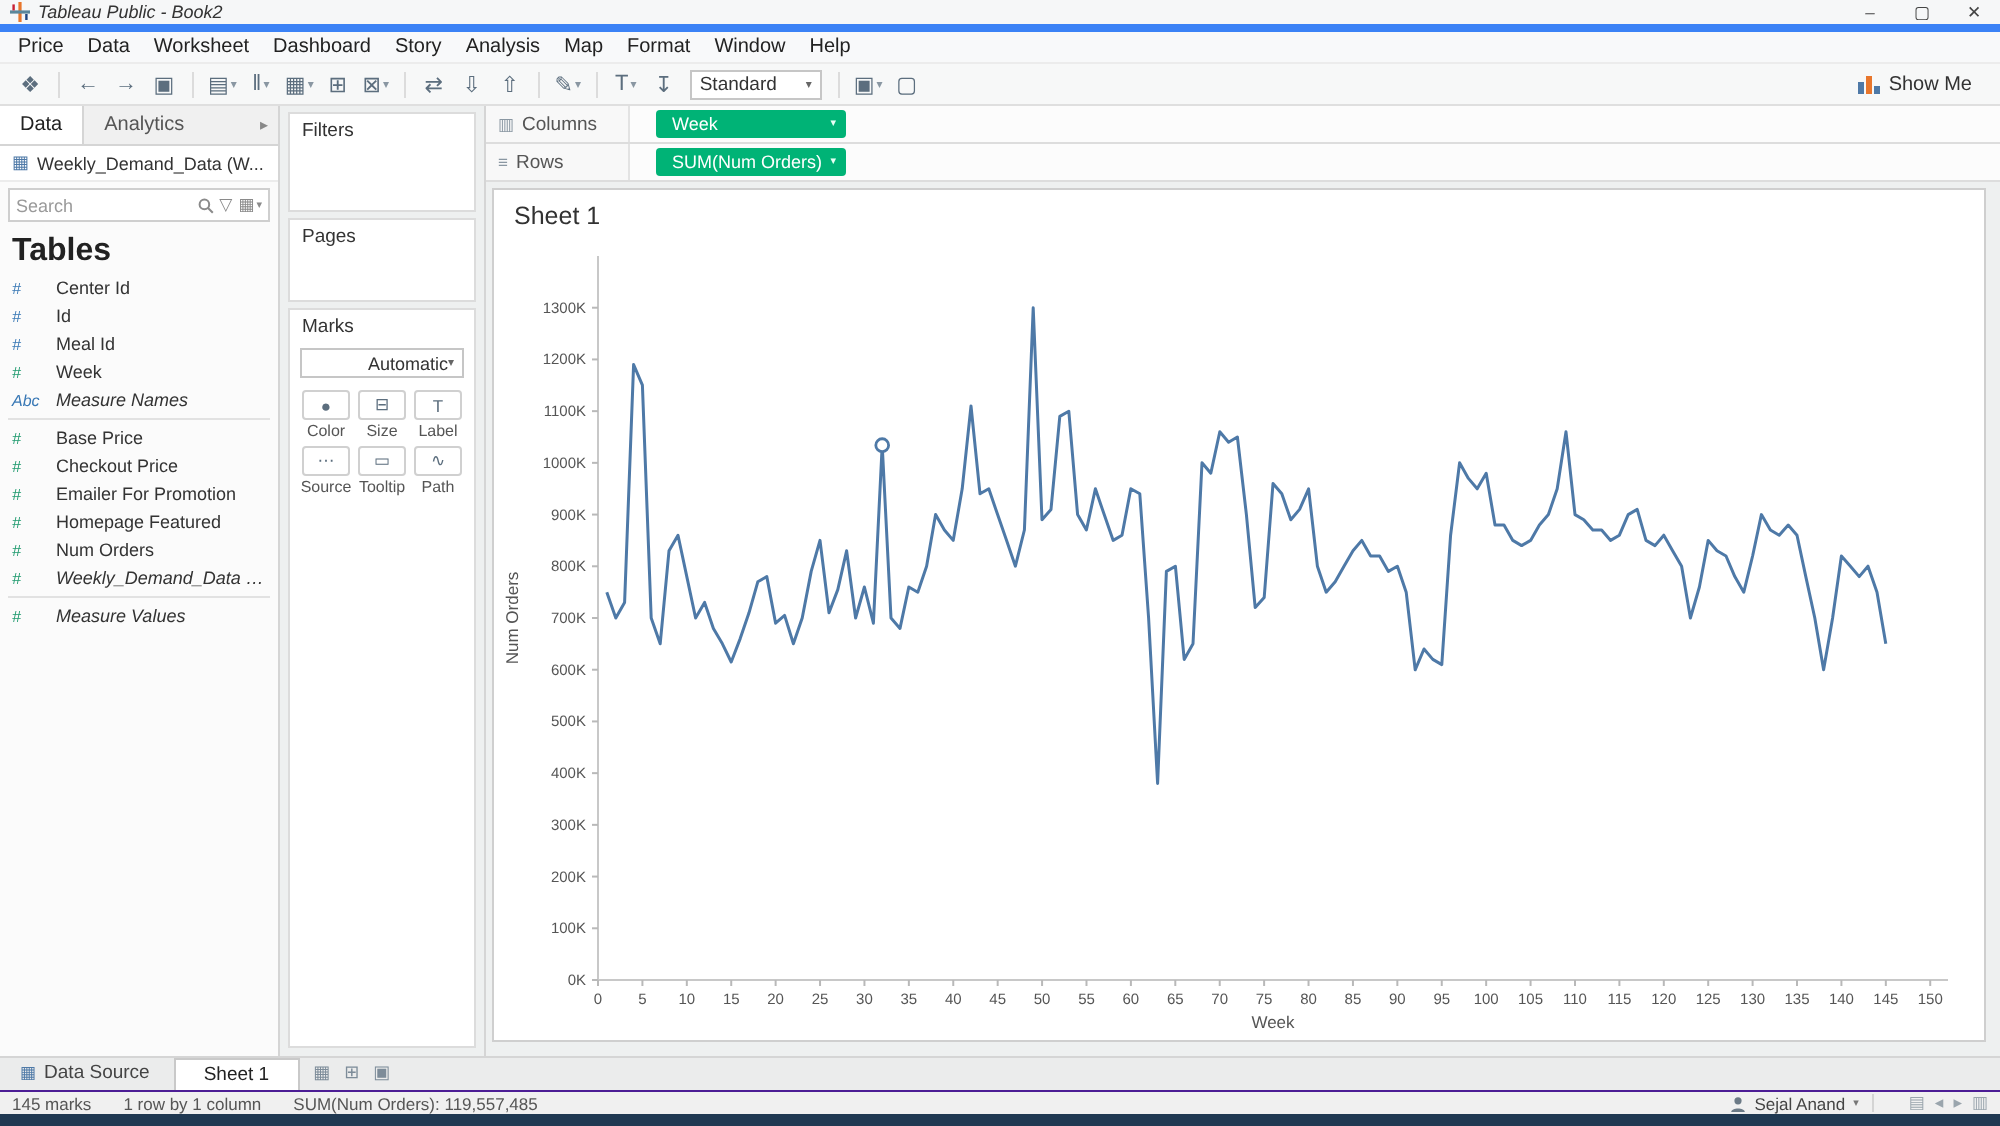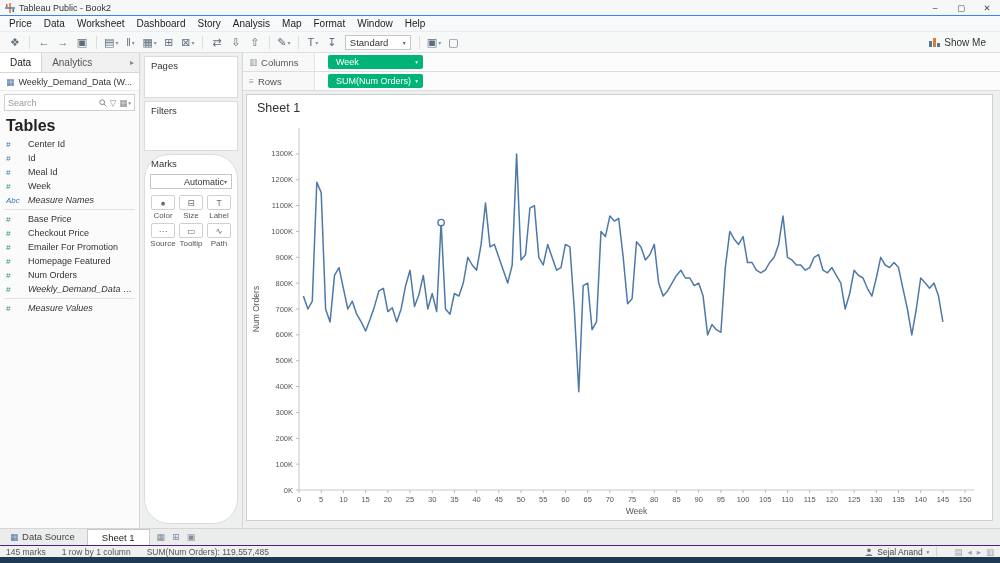--- a/index.html
+++ b/index.html
@@ -1,21 +1,21 @@
 <!DOCTYPE html>
 <html><head>
 <meta charset="utf-8">
 <style>
   * { box-sizing: border-box; margin: 0; padding: 0; }
   html,body { width:1000px; height:563px; overflow:hidden; }
   body { font-family: "Liberation Sans", "DejaVu Sans", sans-serif; color:#333; background:#fff; font-size:10px; }
   #app { width:1000px; height:563px; display:flex; flex-direction:column; background:#fff; }
 
   
-  #titlebar { height:16px; display:flex; align-items:center; background:#f6f7f8; border-bottom:1px solid #3b82f6; padding:0 0 0 5px; font-size:9px; }
+  #titlebar { height:16px; display:flex; align-items:center; background:#f6f7f8; border-bottom:4px solid #3b82f6; padding:0 0 0 5px; font-size:9px;font-style:italic; }
   #titlebar .ttl { margin-left:4px; color:#333; }
   #titlebar .spacer { flex:1; }
   .winbtn { width:26px; height:16px; display:flex; align-items:center; justify-content:center; font-size:8.5px; color:#444; }
 
   
   #menubar { height:16px; display:flex; align-items:center; background:#f8f9fa; border-bottom:1px solid #ececec; padding-left:3px; font-size:10px; }
   .menu-item { padding:0 6px; height:16px; display:flex; align-items:center; color:#222; cursor:default; }
 
   
   #toolbar { height:21px; display:flex; align-items:center; background:#f7f8f8; border-bottom:1px solid #dfdfdf; padding:0 6px; }
@@ -53,21 +53,21 @@
   .fname { font-size:9px; color:#333; white-space:nowrap; overflow:hidden; text-overflow:ellipsis; }
   .fname.italic { font-style:italic; }
   .fsep { height:1px; background:#e2e2e2; margin:2px 4px; }
 
   
   #shelfpane { width:103px; border-right:1px solid #d5d5d5; background:#eef0f0; display:flex; flex-direction:column; font-size:9.5px; }
   .card { background:#fff; border:1px solid #dcdcdc; margin:3px 4px 0; }
   .card-label { padding:3px 6px; color:#333; }
   #pages-card { height:42px; }
   #filters-card { height:50px; }
-  #marks-card { flex:1; margin-bottom:4px; display:flex; flex-direction:column;border-radius:25px; }
+  #marks-card { flex:1; margin-bottom:4px; display:flex; flex-direction:column; }
   .marks-dropdown { margin:2px 5px 4px; height:15px; border:1px solid #c6c6c6; background:#fff; display:flex; align-items:center; justify-content:flex-end; padding:0 4px; font-size:9px; color:#333; }
   .marks-dropdown .caret { font-size:6px; color:#666; }
   .markbtns { display:grid; grid-template-columns:repeat(3,1fr); gap:3px 2px; padding:2px 5px; }
   .mbtn { display:flex; flex-direction:column; align-items:center; gap:1px; font-size:8px; color:#555; }
   .mbtn .micon { width:24px; height:15px; border:1px solid #d0d0d0; border-radius:2px; background:#fff; display:flex; align-items:center; justify-content:center; font-size:8.5px; color:#5c6e7e; }
 
   
   #canvas { flex:1; display:flex; flex-direction:column; background:#eef0f0; min-width:0; }
   .shelfrow { height:19px; display:flex; align-items:center; background:#f8f8f8; border-bottom:1px solid #ddd; }
   .shelflabel { width:72px; flex:none; display:flex; align-items:center; gap:4px; padding:0 6px; color:#555; font-size:9.5px; border-right:1px solid #e3e3e3; height:100%; }
@@ -293,25 +293,25 @@
           </div>
           <div class="fsep"></div>
           <div class="field">
             <span class="ficon green">#</span>
             <span class="fname italic">Measure Values</span>
           </div>
         </div>
     </div>
 
     <div id="shelfpane">
+      <div class="card" id="filters-card">
+        <div class="card-label">Filters</div>
+      </div>
       <div class="card" id="pages-card">
         <div class="card-label">Pages</div>
-      </div>
-      <div class="card" id="filters-card">
-        <div class="card-label">Filters</div>
       </div>
       <div class="card" id="marks-card">
         <div class="card-label">Marks</div>
         <div class="marks-dropdown">
           <span>Automatic</span>
           <span class="caret">▾</span>
         </div>
         <div class="markbtns">
             <div class="mbtn">
               <span class="micon">●</span>

